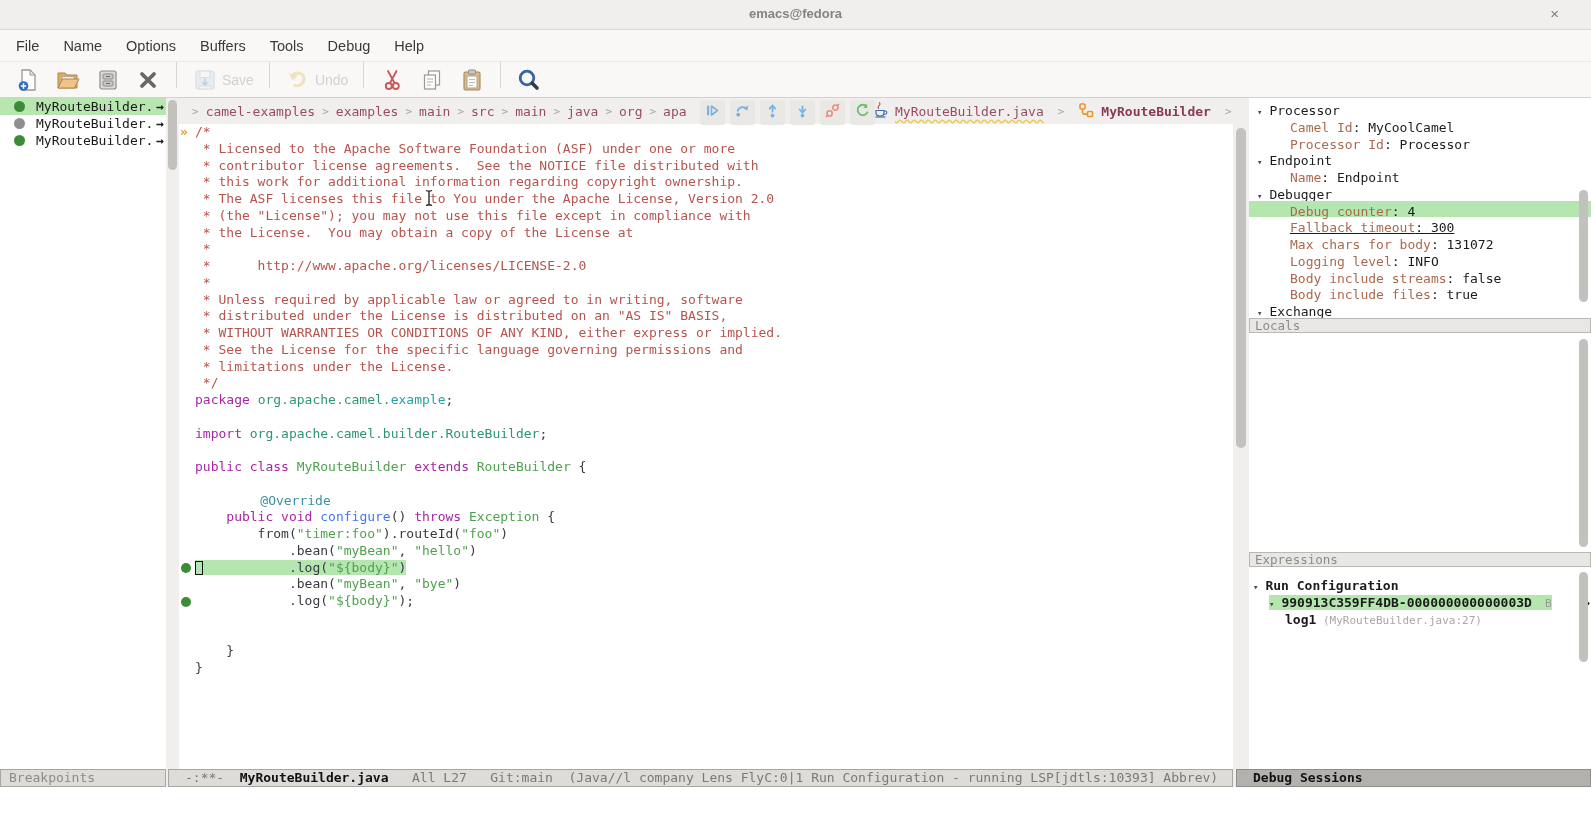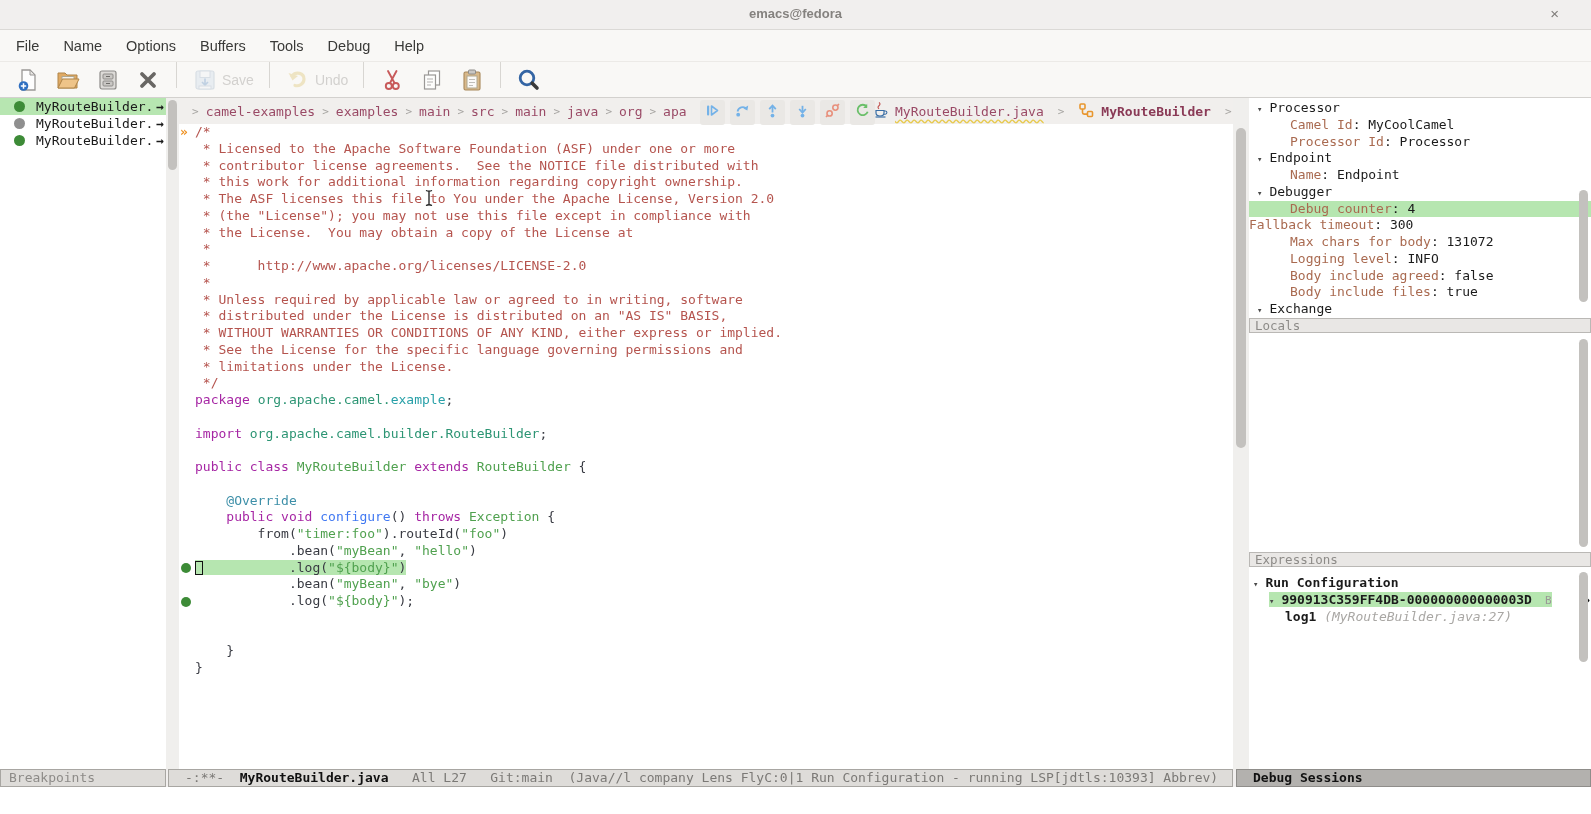--- a/index.html
+++ b/index.html
@@ -61,38 +61,38 @@
   
   #code { position:absolute; left:0; top:26px; width:1054px; height:645px;
     font-family:"DejaVu Sans Mono",monospace; font-size:13px; }
   .code-line { position:relative; height:16.75px; line-height:16.75px; white-space:pre; padding-left:16px; }
   .cmt  { color:#b5544e; }
   .kw   { color:#a626a4; }
   .pkg  { color:#2d9574; }
   .pkg2 { color:#28a0a8; }
   .type { color:#50a14f; }
   .fn   { color:#4078f2; }
-  .ann  { color:#3d8fa8; }
+  .ann  { color:#3d8fa8;margin-left:34px; }
   .str  { color:#50a14f; }
   .pl   { color:#383a42; }
   .hl-span { background:#b6e6b0; }
   .bp-dot { position:absolute; left:2px; top:3.5px; width:10px; height:10px; border-radius:50%; background:#3d8b37; }
   .cursor-box { position:absolute; left:16px; top:1px; width:8px; height:14px; border:1.5px solid #111; background:transparent; }
   .wrap-ind { position:absolute; left:1px; top:0; color:#ee8f1e; font-weight:bold; }
 
   
   #rpanel { position:absolute; left:1249px; top:0; width:342px; height:671px; background:#fff; }
   .panel-header { position:relative; height:15px; background:#e9e7e5; border:1px solid #bab8b5;
     font-family:"DejaVu Sans Mono",monospace; font-size:12.5px; color:#8d8b88; line-height:13px; padding-left:5px; }
-  .tree-row { position:relative; height:16.75px; line-height:15px;
+  .tree-row { position:relative; height:16.75px; line-height:21px;
     font-family:"DejaVu Sans Mono",monospace; font-size:13px; color:#1b1b1b; white-space:pre; }
   .tree-tri { color:#4a4a4a; font-size:9px; margin-right:7px; }
   .kv-label { color:#a96a50; }
   .row-hl { background:#b6e6b0; }
-  .expr-note { color:#a9a7a4; font-size:13px;font-style:italic; }
+  .expr-note { color:#a9a7a4; font-size:11px; }
   .expr-trail { color:#9a9896; font-size:11px; }
   .expr-arrow { position:absolute; right:1px; top:0; color:#111; font-weight:bold; }
 
   
   #modelines { position:absolute; left:0; top:769px; width:1591px; height:18px; background:#f1efee; }
   .modeline { position:absolute; top:0; height:18px; background:#dedcd9; border:1px solid #a8a6a2;
     font-family:"DejaVu Sans Mono",monospace; font-size:13px; line-height:15px; color:#7b7976; white-space:pre; overflow:hidden; }
   #ml-bp { left:0; width:166px; padding-left:8px; color:#8d8b88; }
   #ml-main { left:168px; width:1065px; padding-left:16px; }
   #ml-main .ml-file { font-weight:bold; color:#111; }
@@ -368,24 +368,24 @@
 
   <div id="rpanel">
     <div id="inspect-section" style="position:absolute; left:0; top:0; width:342px; height:220px; overflow:hidden; padding-top:2px;">
         <div class="tree-row" style="padding-left: 8px;"><span class="tree-tri">▾</span><span>Processor</span></div>
         <div class="tree-row" style="padding-left: 41px;"><span class="kv-label">Camel Id</span><span>: MyCoolCamel</span></div>
         <div class="tree-row" style="padding-left: 41px;"><span class="kv-label">Processor Id</span><span>: Processor</span></div>
         <div class="tree-row" style="padding-left: 8px;"><span class="tree-tri">▾</span><span>Endpoint</span></div>
         <div class="tree-row" style="padding-left: 41px;"><span class="kv-label">Name</span><span>: Endpoint</span></div>
         <div class="tree-row" style="padding-left: 8px;"><span class="tree-tri">▾</span><span>Debugger</span></div>
         <div class="tree-row row-hl" style="padding-left: 41px;"><span class="kv-label">Debug counter</span><span>: 4</span></div>
-        <div class="tree-row" style=""><span class="kv-label">Fallback timeout</span><span>: 300</span></div>
+        <div class="tree-row" style="padding-left: 41px; text-decoration: underline;"><span class="kv-label">Fallback timeout</span><span>: 300</span></div>
         <div class="tree-row" style="padding-left: 41px;"><span class="kv-label">Max chars for body</span><span>: 131072</span></div>
         <div class="tree-row" style="padding-left: 41px;"><span class="kv-label">Logging level</span><span>: INFO</span></div>
-        <div class="tree-row" style="padding-left: 41px;"><span class="kv-label">Body include agreed</span><span>: false</span></div>
+        <div class="tree-row" style="padding-left: 41px;"><span class="kv-label">Body include streams</span><span>: false</span></div>
         <div class="tree-row" style="padding-left: 41px;"><span class="kv-label">Body include files</span><span>: true</span></div>
         <div class="tree-row" style="padding-left: 8px;"><span class="tree-tri">▾</span><span>Exchange</span></div>
       </div>
     <div class="vscroll-thumb" style="right:3px; top:92px; width:9px; height:112px;"></div>
 
     <div class="panel-header" style="position:absolute; left:0; top:220px; width:342px;">Locals</div>
     <div style="position:absolute; left:0; top:235px; width:342px; height:219px; background:#fff;"></div>
     <div class="vscroll-thumb" style="right:3px; top:241px; width:9px; height:208px;"></div>
 
     <div class="panel-header" style="position:absolute; left:0; top:454px; width:342px;">Expressions</div>

